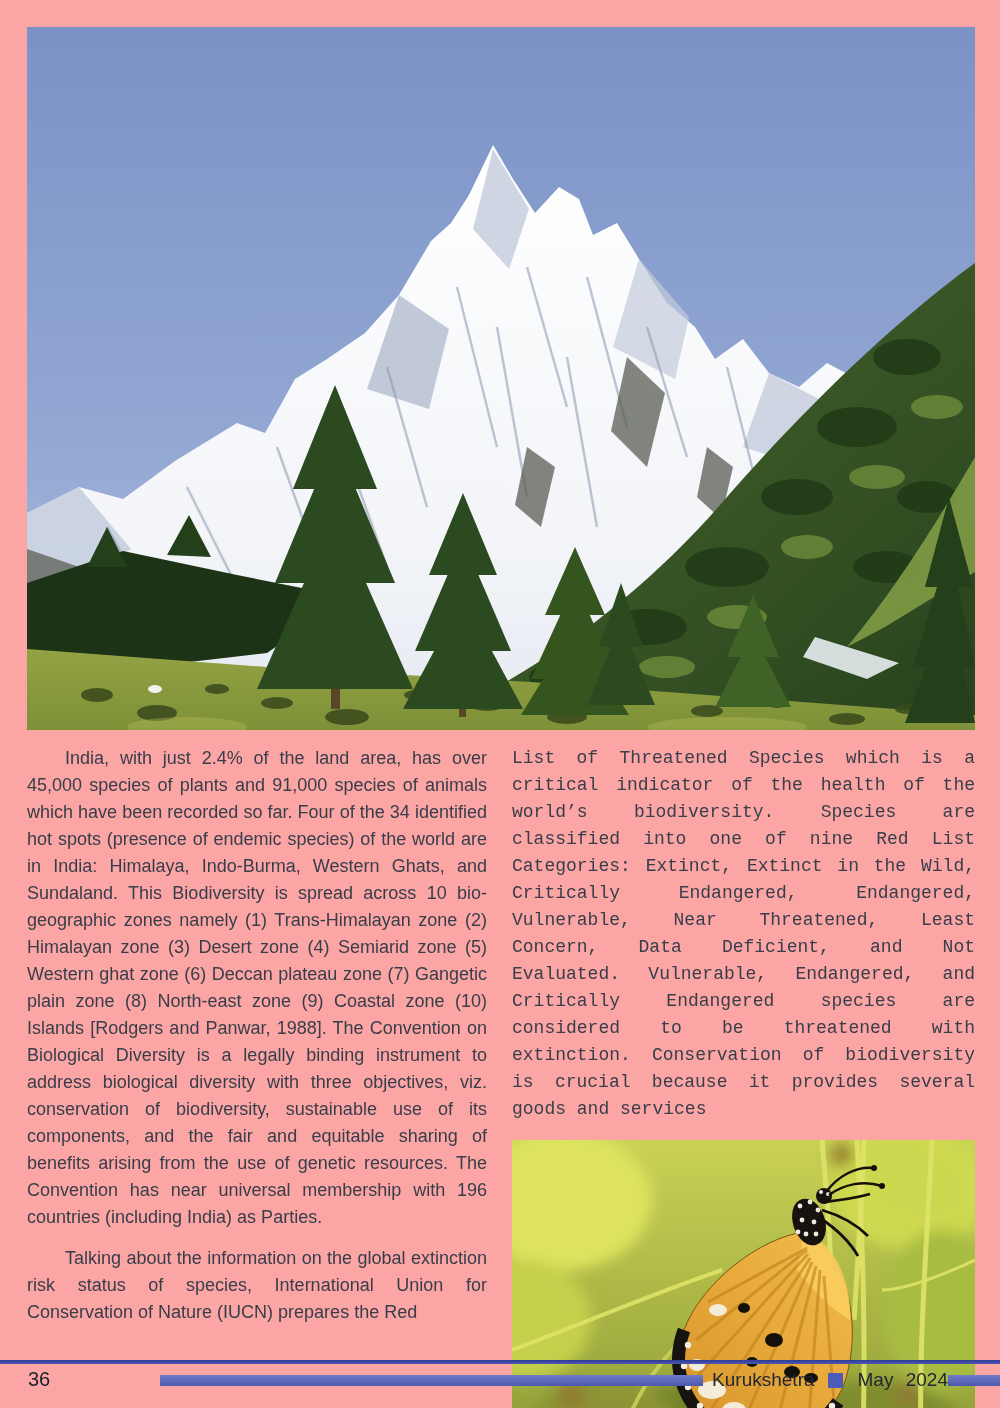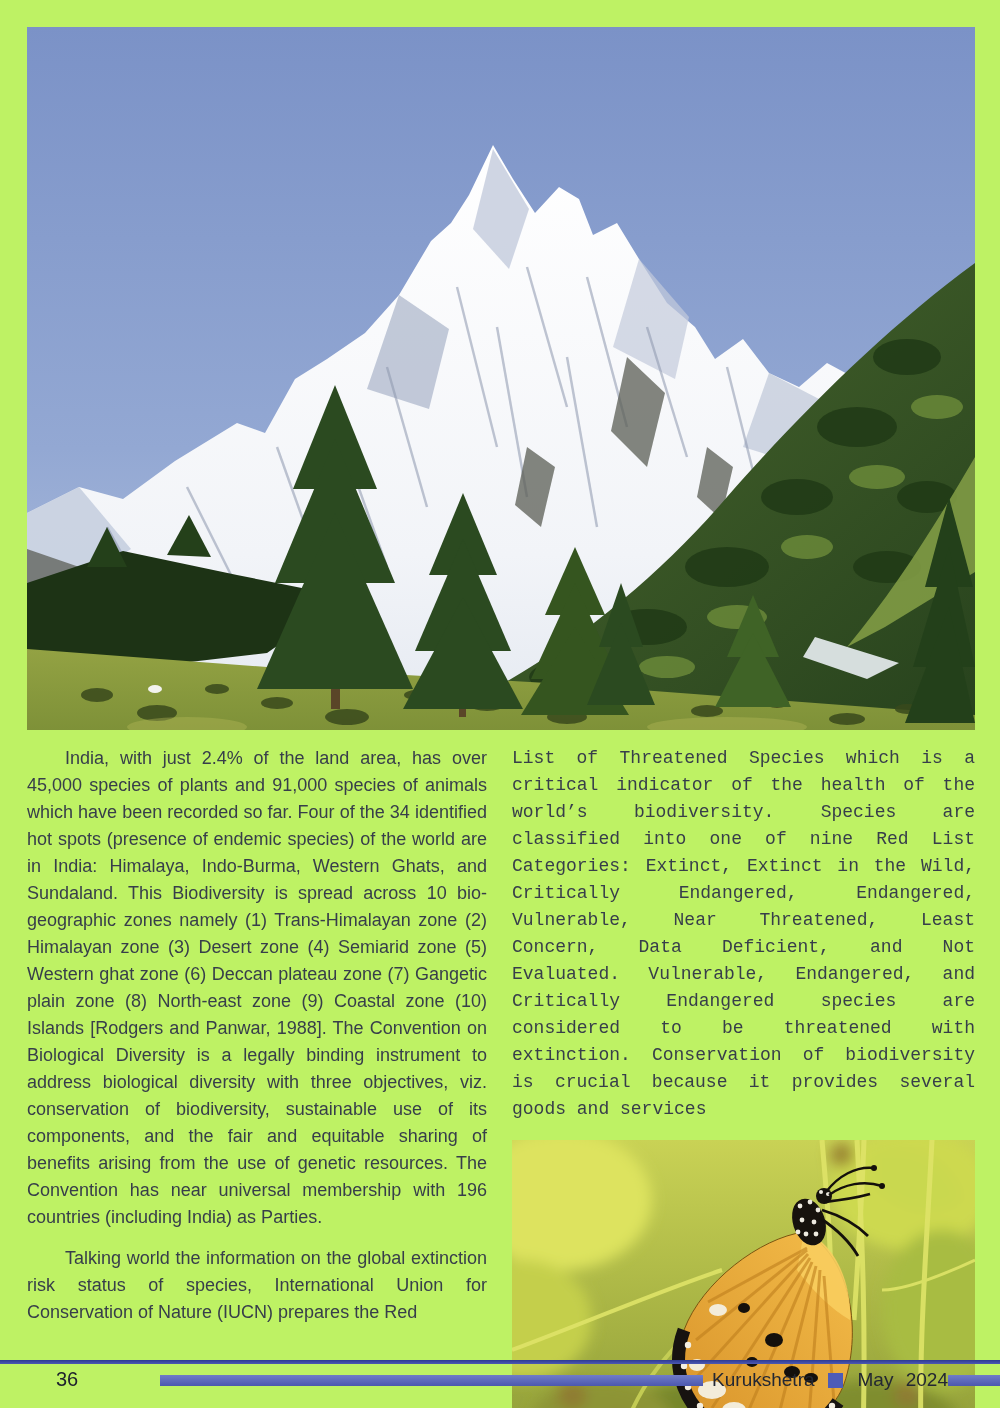--- a/index.html
+++ b/index.html
@@ -1,19 +1,19 @@
 <!DOCTYPE html>
 <html><head>
 <meta charset="utf-8">
 <style>
   html,body{margin:0;padding:0;}
   .page{
     position:relative;
     width:1000px;height:1408px;
-    background:#bef264;
+    background:#fca5a5;
     font-family:"Liberation Sans",sans-serif;
     overflow:hidden;
   }
   .photo{position:absolute;overflow:hidden;}
   .photo svg{display:block;}
   #mountain-photo{left:27px;top:27px;width:948px;height:703px;}
   .col{position:absolute;top:745px;}
   #col-left{left:27px;width:460px;}
   #col-right{left:512px;width:463px;font-family:Liberation Mono, monospace;}
   .col p{
@@ -25,21 +25,21 @@
   }
   .col p.indent{text-indent:38px;}
   #butterfly-photo{position:relative;width:463px;height:322px;margin-top:17px;}
   
   .footer-rule{
     position:absolute;left:0;top:1360px;width:1000px;height:4px;
     background:linear-gradient(#2d3a92,#4d59b2);
   }
   .footer-pagenum{
     position:absolute;left:28px;top:1368px;
-    font-size:20px;color:#20242e;margin-left:28px;
+    font-size:20px;color:#20242e;
   }
   .footer-row{
     position:absolute;left:160px;right:0;top:1372px;height:16px;
     display:flex;align-items:center;
   }
   .footer-bar{
     height:11px;
     background:linear-gradient(#707cc8,#4c58ae);
   }
   .footer-bar.left{flex:1;}
@@ -189,21 +189,21 @@
           <polygon points="922,470 898,560 946,560"></polygon>
           <polygon points="922,520 886,640 948,640"></polygon>
           <polygon points="922,580 878,696 948,696"></polygon>
         </g>
       </g>
     </svg>
   </div>
 
   <div class="col" id="col-left">
     <p class="indent">India, with just 2.4% of the land area, has over 45,000 species of plants and 91,000 species of animals which have been recorded so far. Four of the 34 identified hot spots (presence of endemic species) of the world are in India: Himalaya, Indo-Burma, Western Ghats, and Sundaland. This Biodiversity is spread across 10 bio-geographic zones namely (1) Trans-Himalayan zone (2) Himalayan zone (3) Desert zone (4) Semiarid zone (5) Western ghat zone (6) Deccan plateau zone (7) Gangetic plain zone (8) North-east zone (9) Coastal zone (10) Islands [Rodgers and Panwar, 1988]. The Convention on Biological Diversity is a legally binding instrument to address biological diversity with three objectives, viz. conservation of biodiversity, sustainable use of its components, and the fair and equitable sharing of benefits arising from the use of genetic resources. The Convention has near universal membership with 196 countries (including India) as Parties.</p>
-    <p class="indent">Talking world the information on the global extinction risk status of species, International Union for Conservation of Nature (IUCN) prepares the Red</p>
+    <p class="indent">Talking about the information on the global extinction risk status of species, International Union for Conservation of Nature (IUCN) prepares the Red</p>
   </div>
 
   <div class="col" id="col-right">
     <p>List of Threatened Species which is a critical indicator of the health of the world’s biodiversity. Species are classified into one of nine Red List Categories: Extinct, Extinct in the Wild, Critically Endangered, Endangered, Vulnerable, Near Threatened, Least Concern, Data Deficient, and Not Evaluated. Vulnerable, Endangered, and Critically Endangered species are considered to be threatened with extinction. Conservation of biodiversity is crucial because it provides several goods and services</p>
 
     <div class="photo" id="butterfly-photo">
       <svg width="463" height="322" viewBox="0 0 463 322" preserveAspectRatio="none">
         <defs>
           <linearGradient id="bgGrad" x1="0" y1="0" x2="0" y2="1">
             <stop offset="0" stop-color="#c9d255"></stop>

